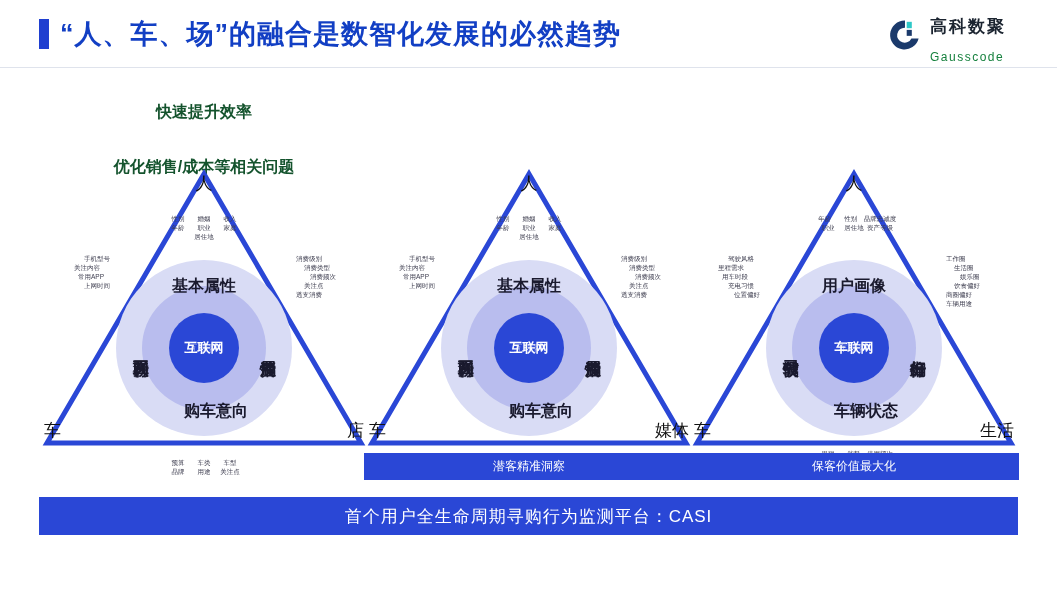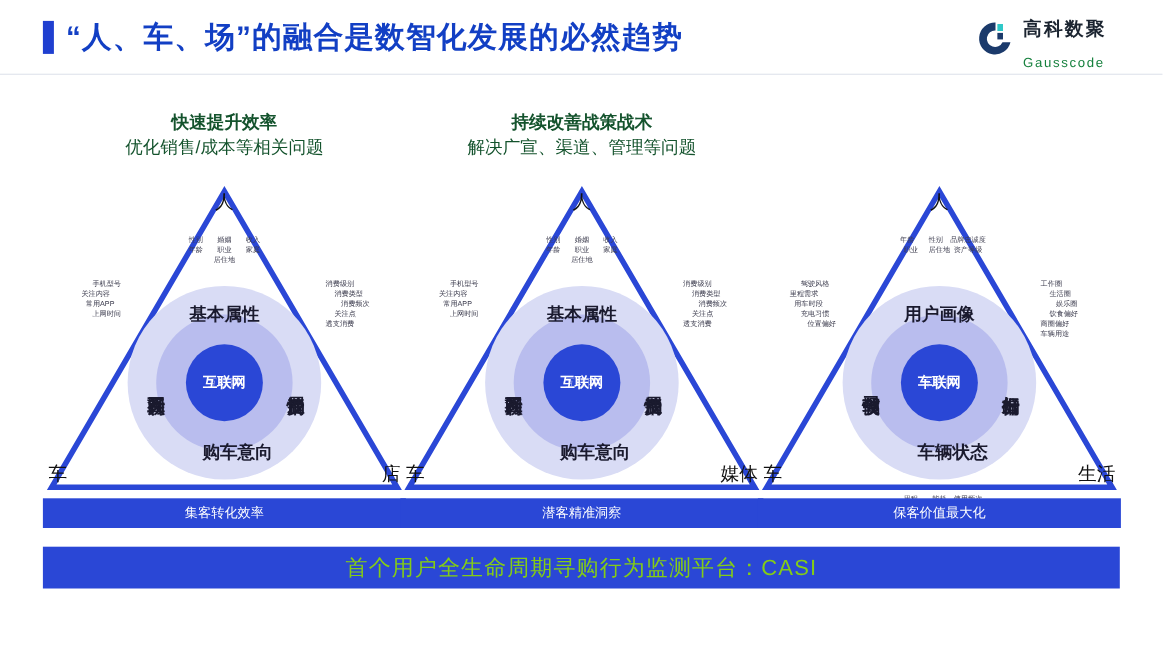--- a/index.html
+++ b/index.html
@@ -29,21 +29,21 @@
     color:#1b2430; letter-spacing:2px; white-space:nowrap;
   }
   .logo-text-en {
     position:absolute; left:42px; top:36px; font-size:12px; color:#15803d;
     letter-spacing:1.5px; white-space:nowrap;
   }
 
   
   .cap { position:absolute; text-align:center; width:330px; color:#14532d; }
   .cap .l1 { font-size:16px; font-weight:bold; line-height:23px; white-space:nowrap; }
-  .cap .l2 { font-size:16px; font-weight:normal; line-height:23px; white-space:nowrap; }
+  .cap .l2 { font-size:16px; font-weight:bold; line-height:23px; white-space:nowrap;margin-top:32px; }
 
   
   .tri-block { position:absolute; top:160px; width:330px; height:290px; }
   .tri-svg { position:absolute; left:0; top:0; }
   .vx {
     position:absolute; font-size:17px; color:#111; white-space:nowrap;
   }
   .vx-top { top:12px; left:50%; transform:translateX(-50%); }
   .vx-bl  { left:5px;  bottom:8px; }
   .vx-br  { right:5px; bottom:8px; }
@@ -98,22 +98,22 @@
   .sat-rgt .r4 { margin-left:0px; }
 
   
   .bar {
     position:absolute; height:27px; background:#2a47d6; color:#fff;
     display:flex; align-items:center; justify-content:center;
     font-size:12px; white-space:nowrap;
   }
   .bigbar {
     position:absolute; left:39px; top:497px; width:979px; height:38px;
-    background:#2a47d6; color:#84cc16; display:flex; align-items:center;
-    justify-content:center; font-size:20px; letter-spacing:1px; white-space:nowrap;
+    background:#2a47d6; color:#ffffff; display:flex; align-items:center;
+    justify-content:center; font-size:17px; letter-spacing:1px; white-space:nowrap;
   }
 </style>
 </head>
 <body>
 
 <div id="slide">
 
   <div class="header">
     <div class="hdr-bar"></div>
     <div class="hdr-title">“人、车、场”的融合是数智化发展的必然趋势</div>
@@ -126,24 +126,20 @@
         <rect x="22" y="14" width="6" height="7" fill="#1b3a6b"></rect>
       </svg>
       <div class="logo-text-cn">高科数聚</div>
       <div class="logo-text-en">Gausscode</div>
     </div>
   </div>
 
   <div class="cap" style="left:39px;  top:100px;">
     <div class="l1">快速提升效率</div>
     <div class="l2">优化销售/成本等相关问题</div>
-  </div>
-  <div class="cap" style="left:364px; top:100px;">
-    <div class="l1">持续改善战策战术</div>
-    <div class="l2">解决广宣、渠道、管理等问题</div>
   </div>
 
   <div class="tri-block" style="left:39px;">
     <svg class="tri-svg" width="330" height="290">
       <polygon points="165,14 322,283 8,283" fill="none" stroke="#2a47d6" stroke-width="5"></polygon>
     </svg>
     <div class="vx vx-top">人</div>
     <div class="vx vx-bl">车</div>
     <div class="vx vx-br">店</div>
 
@@ -266,19 +262,18 @@
           <span class="row r0">工作圈</span>
           <span class="row r1">生活圈</span>
           <span class="row r2">娱乐圈</span>
           <span class="row r3">饮食偏好</span>
           <span class="row r4">商圈偏好</span>
           <span class="row r5">车辆用途</span>
         </div>
     </div>
   </div>
 
-  <div class="bar" style="left:39px;  top:453px; width:330px;">集客转化效率</div>
   <div class="bar" style="left:364px; top:453px; width:330px;">潜客精准洞察</div>
   <div class="bar" style="left:689px; top:453px; width:330px;text-align:right;">保客价值最大化</div>
 
   <div class="bigbar">首个用户全生命周期寻购行为监测平台：CASI</div>
 
 </div>
 
 </body></html>

